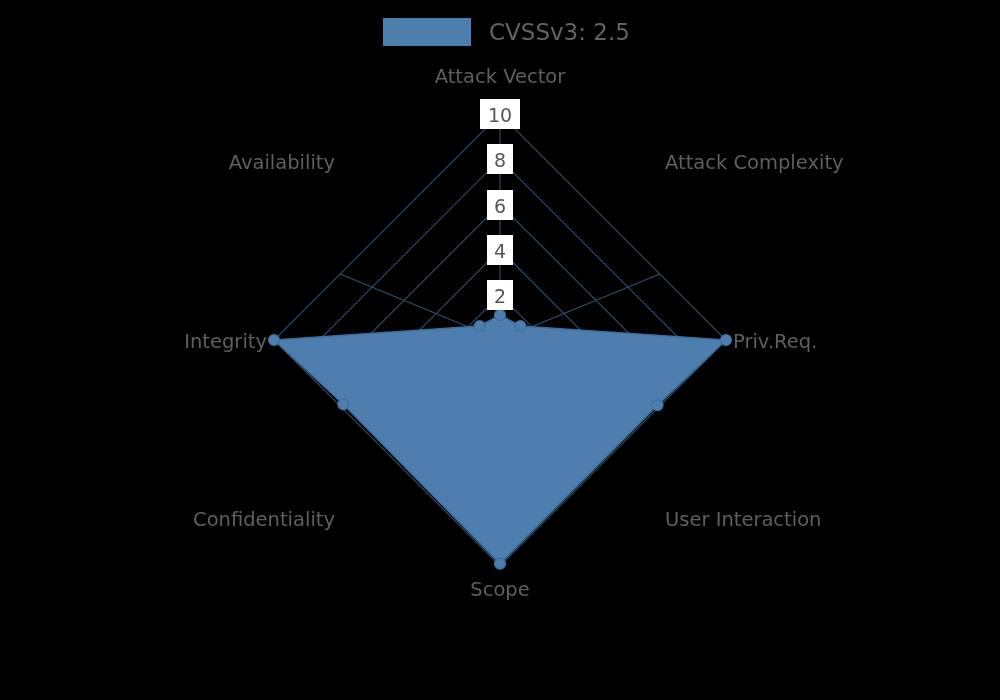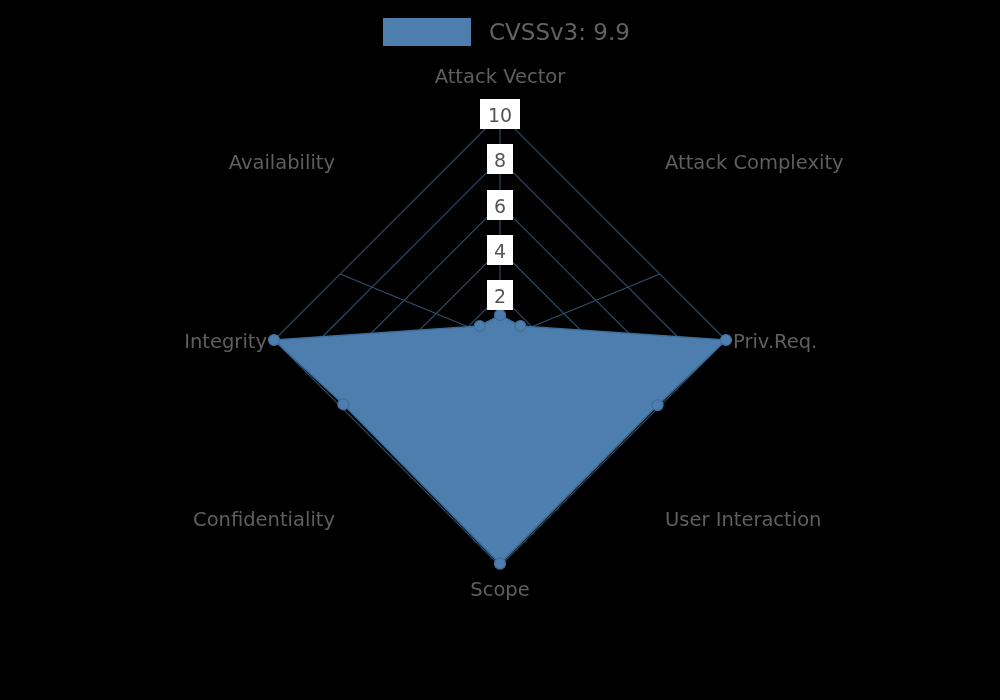--- a/index.html
+++ b/index.html
@@ -80,21 +80,21 @@
     stroke-width: 1.2;
   }
 </style>
 </head>
 <body>
 
 <div id="chart-root">
 
   <div class="legend">
     <div class="legend-swatch"></div>
-    <div class="legend-label">CVSSv3: 9.9</div>
+    <div class="legend-label">CVSSv3: 2.5</div>
   </div>
 
   <svg class="radar" width="1000" height="700" viewBox="0 0 1000 700">
 
     <g>
       <g>
         <polygon class="grid-line" points="500,294.8 532.0,326.8 545.2,340.0 532.0,353.2 500,385.2 468.0,353.2 454.8,340.0 468.0,326.8"></polygon>
       </g>
       <g>
         <polygon class="grid-line" points="500,249.6 563.9,313.6 590.4,340.0 563.9,366.4 500,430.4 436.1,366.4 409.6,340.0 436.1,313.6"></polygon>

